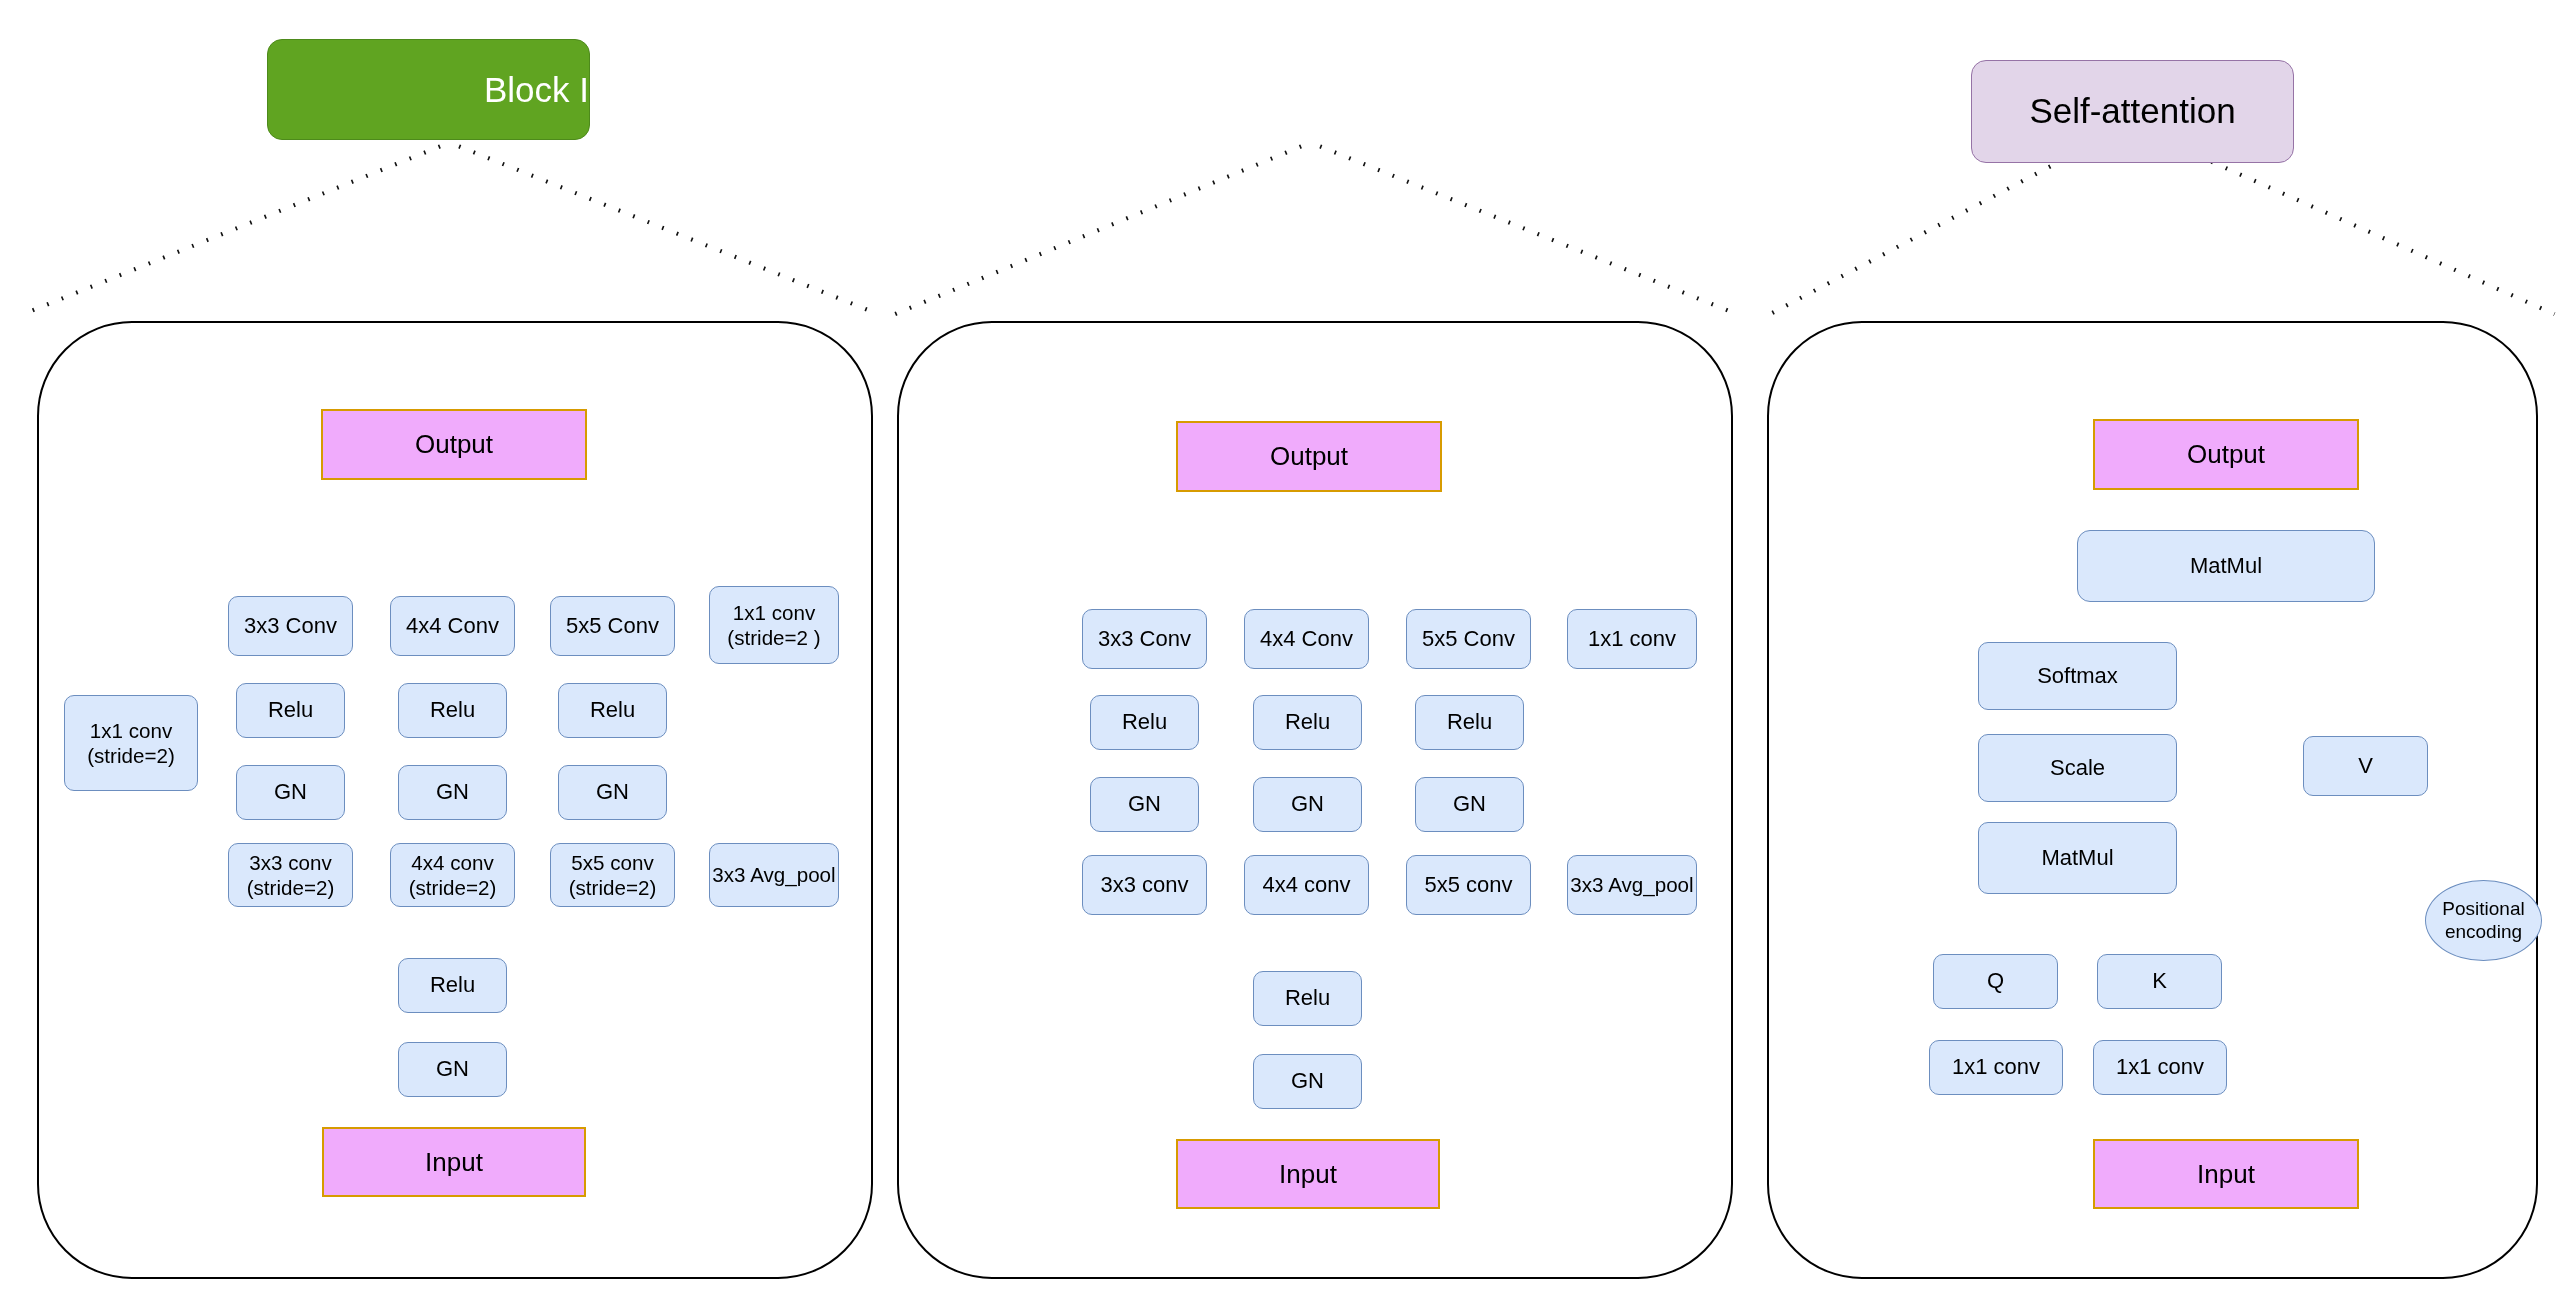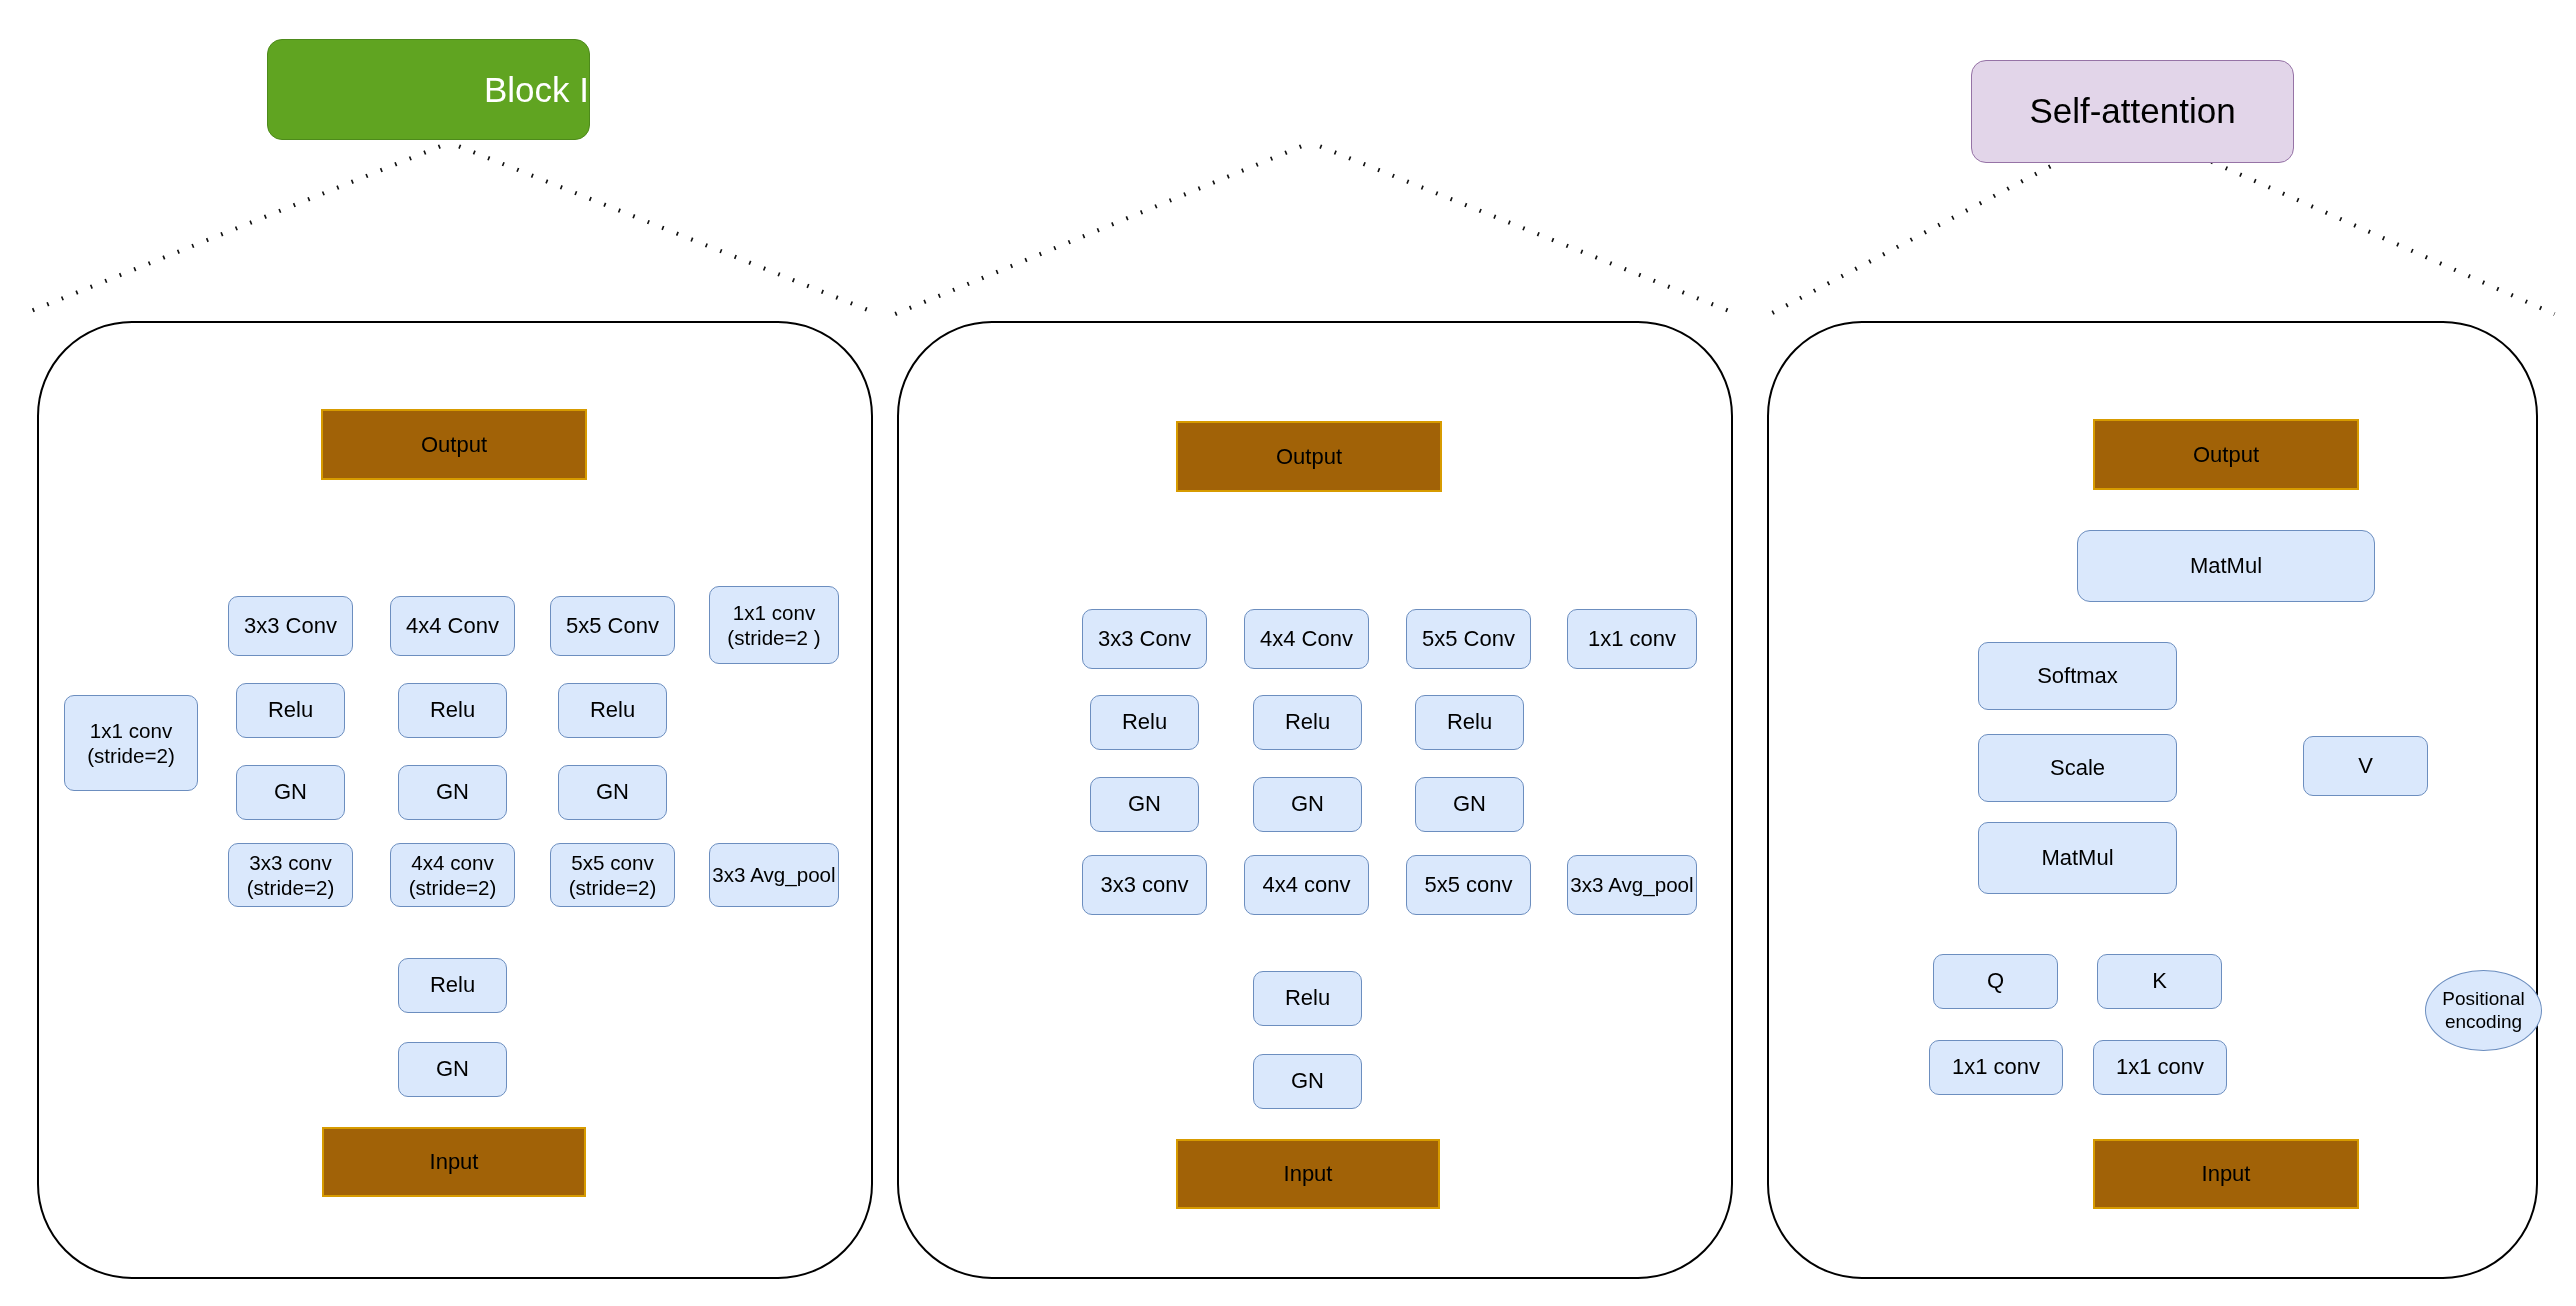--- a/index.html
+++ b/index.html
@@ -11,22 +11,22 @@
   .title{position:absolute;display:flex;align-items:center;justify-content:center;
          border-radius:15px;font-size:35px;}
   .title.green{background:#60a421;border:1.6px solid #4d8a1b;color:#ffffff;justify-content:flex-end;}
   .title.pink{background:#f6cdcb;border:1.6px solid #b85450;color:#000;}
   .title.purple{background:#e2d5e9;border:1.6px solid #9673a6;color:#000;margin-top:39px;}
   .bluebox{position:absolute;background:#dae8fc;border:1.6px solid #6c8ebf;border-radius:10px;
            display:flex;align-items:center;justify-content:center;text-align:center;
            font-size:22px;white-space:pre-line;line-height:1.22;}
   .bluebox.small{font-size:20.6px;}
   .bluebox.wide{border-radius:13px;}
-  .orangebox{position:absolute;background:#a16207;border:2.1px solid #d79b00;
-             display:flex;align-items:center;justify-content:center;font-size:22px;}
+  .orangebox{position:absolute;background:#f0abfc;border:2.1px solid #d79b00;
+             display:flex;align-items:center;justify-content:center;font-size:26px;}
   .ellipse{position:absolute;background:#dae8fc;border:1.6px solid #6c8ebf;border-radius:50%;
            display:flex;align-items:center;justify-content:center;text-align:center;
            font-size:19px;white-space:pre-line;line-height:1.2;}
 </style>
 </head>
 <body>
 
 <div class="stage">
 
   <svg class="wires" width="2576" height="1306" viewBox="0 0 3132 1588">
@@ -207,19 +207,19 @@
   <div class="bluebox" style="left:1978px;top:734px;width:197px;height:66px;">Scale</div>
   <div class="bluebox" style="left:1978px;top:822px;width:197px;height:70px;">MatMul</div>
 
   <div class="bluebox" style="left:1933px;top:954px;width:123px;height:53px;">Q</div>
   <div class="bluebox" style="left:2097px;top:954px;width:123px;height:53px;">K</div>
   <div class="bluebox" style="left:2303px;top:736px;width:123px;height:58px;">V</div>
 
   <div class="bluebox" style="left:1929px;top:1040px;width:132px;height:53px;">1x1 conv</div>
   <div class="bluebox" style="left:2093px;top:1040px;width:132px;height:53px;">1x1 conv</div>
 
-  <div class="ellipse" style="left:2425px;top:970px;width:115px;height:79px;">Positional
+  <div class="ellipse" style="left:2425px;top:880px;width:115px;height:79px;">Positional
 encoding</div>
 
   <div class="orangebox" style="left:2093px;top:1139px;width:262px;height:66px;">Input</div>
 
 </div>
 
 
 </body></html>

